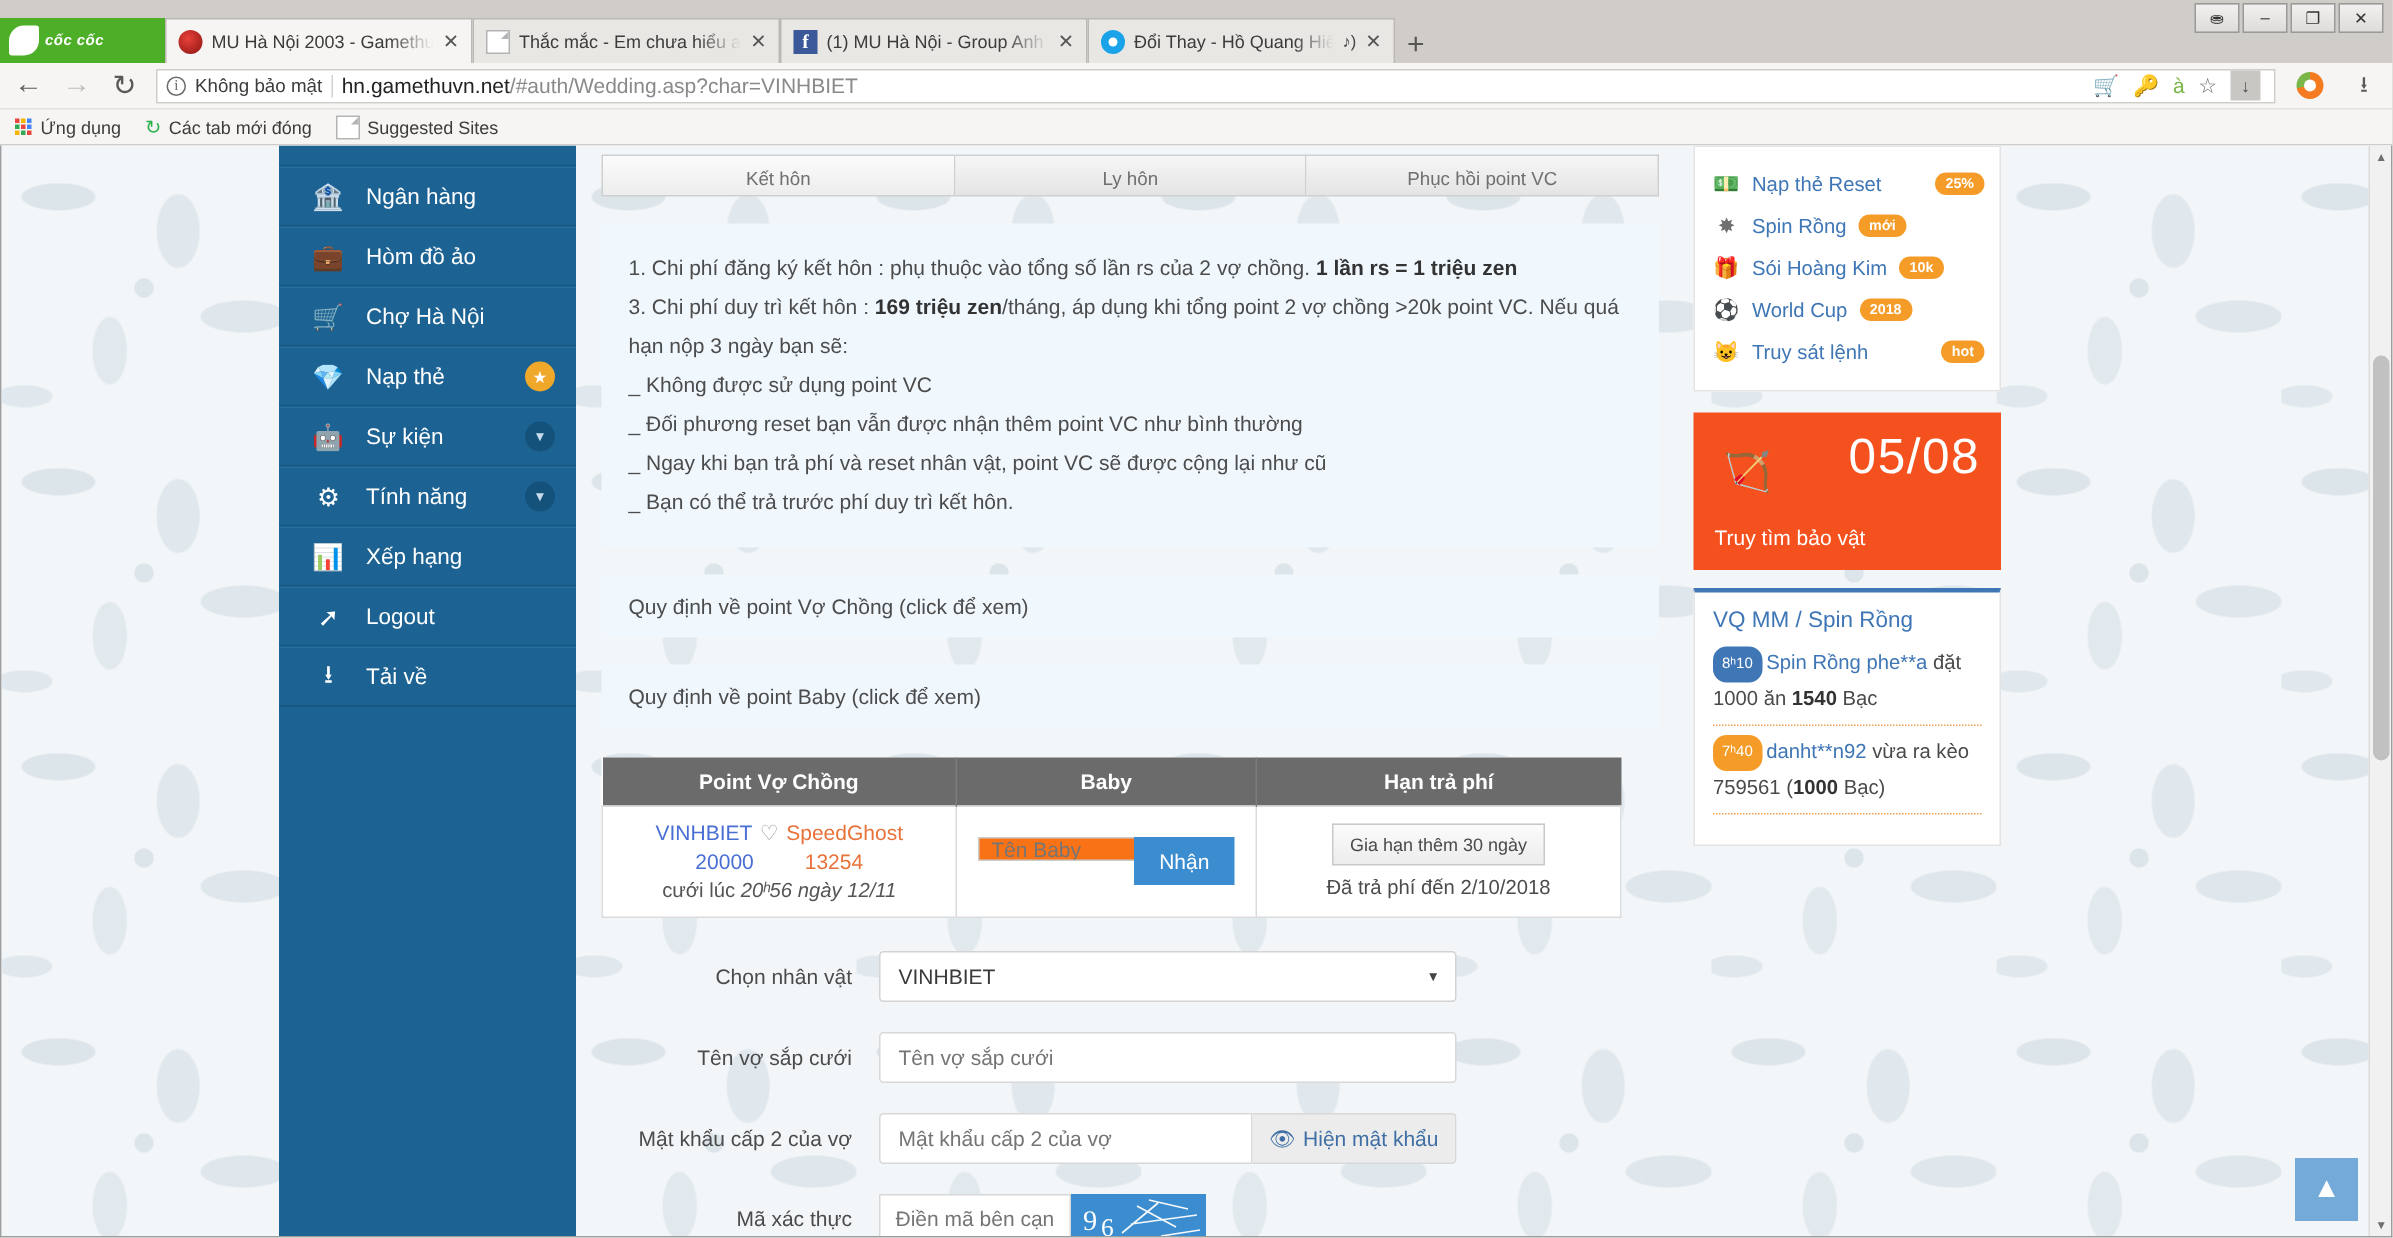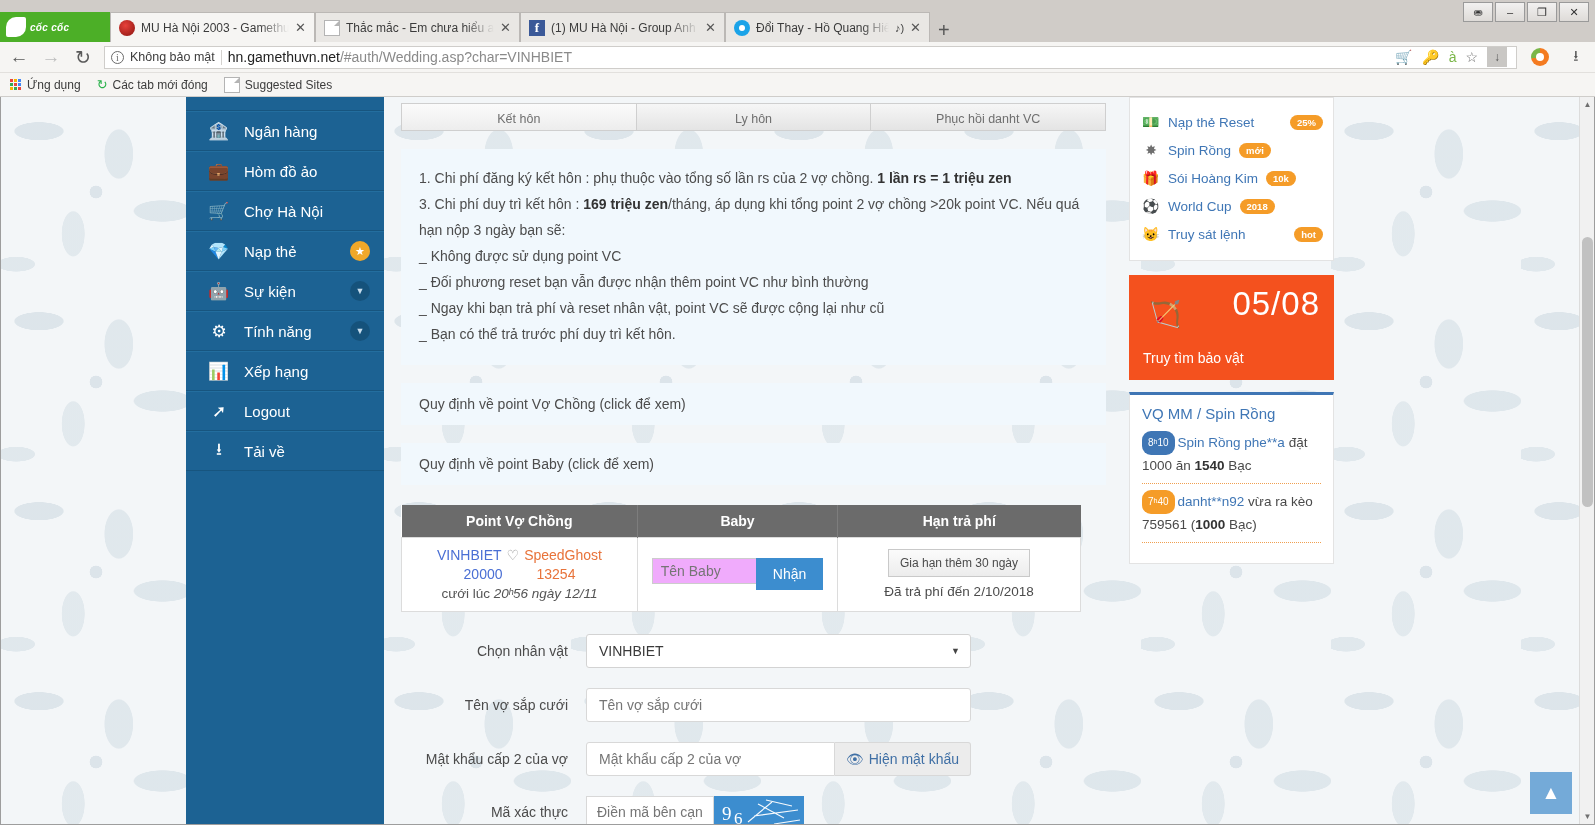--- a/index.html
+++ b/index.html
@@ -271,24 +271,24 @@
   }
   .couple { font-size: 14px; line-height: 19px; }
   .couple .hus { color:#4a6fd4; }
   .couple .heart { color:#9c9c9c; margin: 0 5px; }
   .couple .wif { color:#e8733a; }
   .couple .pts { display:flex; justify-content:center; gap:34px; }
   .couple .when { color:#555; font-style:italic; font-size:13.5px; }
   .couple .when .lbl { font-style:normal; }
   .babyrow { display:flex; justify-content:center; }
   .babyinput {
-    width: 104px; height: 26px;
+    width: 104px; height: 16px;
     border: 1px solid #ccc; border-right:none;
     padding: 0 8px; font-size: 14px; color:#333;
-    background:#f0abfc;
+    background:#f97316;
     font-family:"Liberation Sans",sans-serif;
   }
   .babybtn {
     height: 32px; padding: 0 17px;
     background: #3c8dcf; color:#fff; border:none;
     font-size: 14px; font-family:"Liberation Sans",sans-serif;
   }
   .extbtn {
     background: linear-gradient(#fbfbfb,#ececec);
     border: 1px solid #c9c9c9;
@@ -562,21 +562,21 @@
         <span class="ni">⭳</span>
         <span class="nl">Tải về</span>
       </div>
     </div>
 
     <div class="main">
 
       <div class="tabs-row">
         <div class="ptab">Kết hôn</div>
         <div class="ptab">Ly hôn</div>
-        <div class="ptab">Phục hồi danht VC</div>
+        <div class="ptab">Phục hồi point VC</div>
       </div>
 
       <div class="panel">
         <div><span>1. Chi phí đăng ký kết hôn : phụ thuộc vào tổng số lần rs của 2 vợ chồng. </span><b>1 lần rs = 1 triệu zen</b></div>
         <div><span>3. Chi phí duy trì kết hôn : </span><b>169 triệu zen</b><span>/tháng, áp dụng khi tổng point 2 vợ chồng &gt;20k point VC. Nếu quá hạn nộp 3 ngày bạn sẽ:</span></div>
         <div>_ Không được sử dụng point VC</div>
         <div>_ Đối phương reset bạn vẫn được nhận thêm point VC như bình thường</div>
         <div>_ Ngay khi bạn trả phí và reset nhân vật, point VC sẽ được cộng lại như cũ</div>
         <div>_ Bạn có thể trả trước phí duy trì kết hôn.</div>
       </div>

